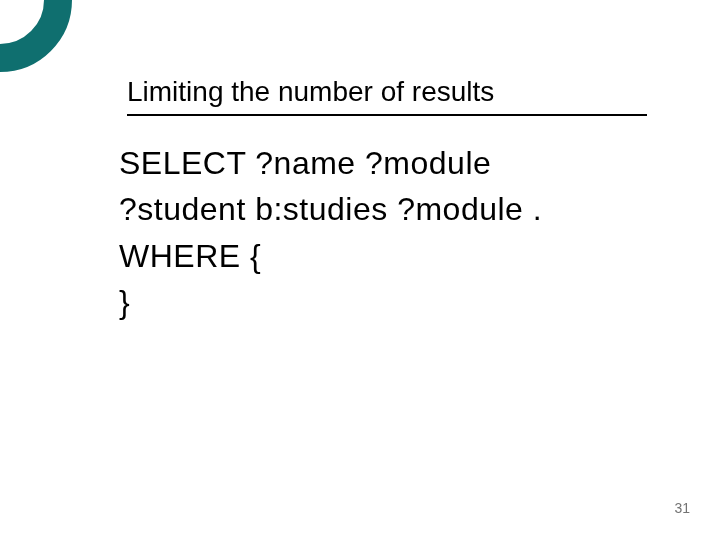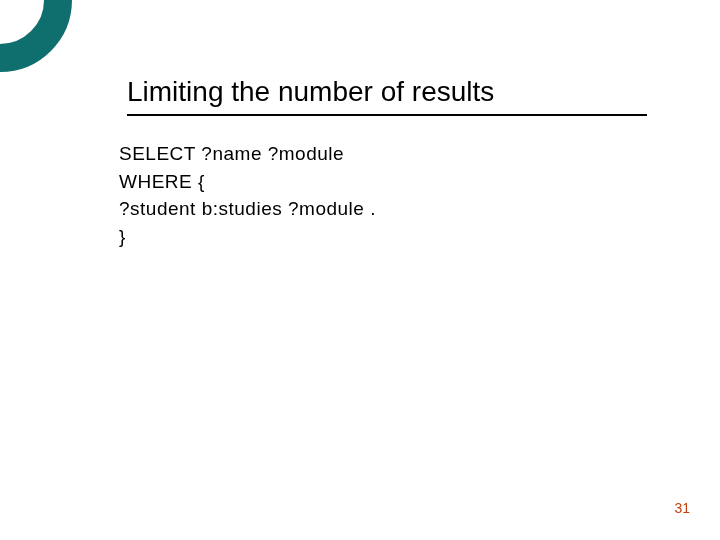--- a/index.html
+++ b/index.html
@@ -46,50 +46,50 @@
     border: 0;
     border-top: 2px solid #000;
     margin: 0;
     width: 520px;
   }
   .body {
     position: absolute;
     left: 119px;
     top: 140px;
     font-family: Verdana, Geneva, sans-serif;
-    font-size: 19px;
+    font-size: 32px;
     color: #000000;
     line-height: 1.45;
     letter-spacing: 0.5px;
   }
   .body .highlight {
     color: #d6336c;
   }
   .pagenum {
     position: absolute;
     right: 30px;
     bottom: 24px;
     font-size: 14px;
-    color: #c2410c;
+    color: #737373;
     font-family: Arial, sans-serif;
   }
 </style>
 </head>
 <body>
 
 <div class="slide">
 
   <div class="arc"></div>
 
   <div class="title-block">
     <h1 class="title">Limiting the number of results</h1>
     <hr class="rule">
   </div>
 
   <div class="body">
     <div>SELECT ?name ?module</div>
+    <div>?student b:studies ?module .</div>
     <div>WHERE {</div>
-    <div>?student b:studies ?module .</div>
     <div>}</div>
   </div>
 
   <div class="pagenum">31</div>
 </div>
 
 </body></html>

